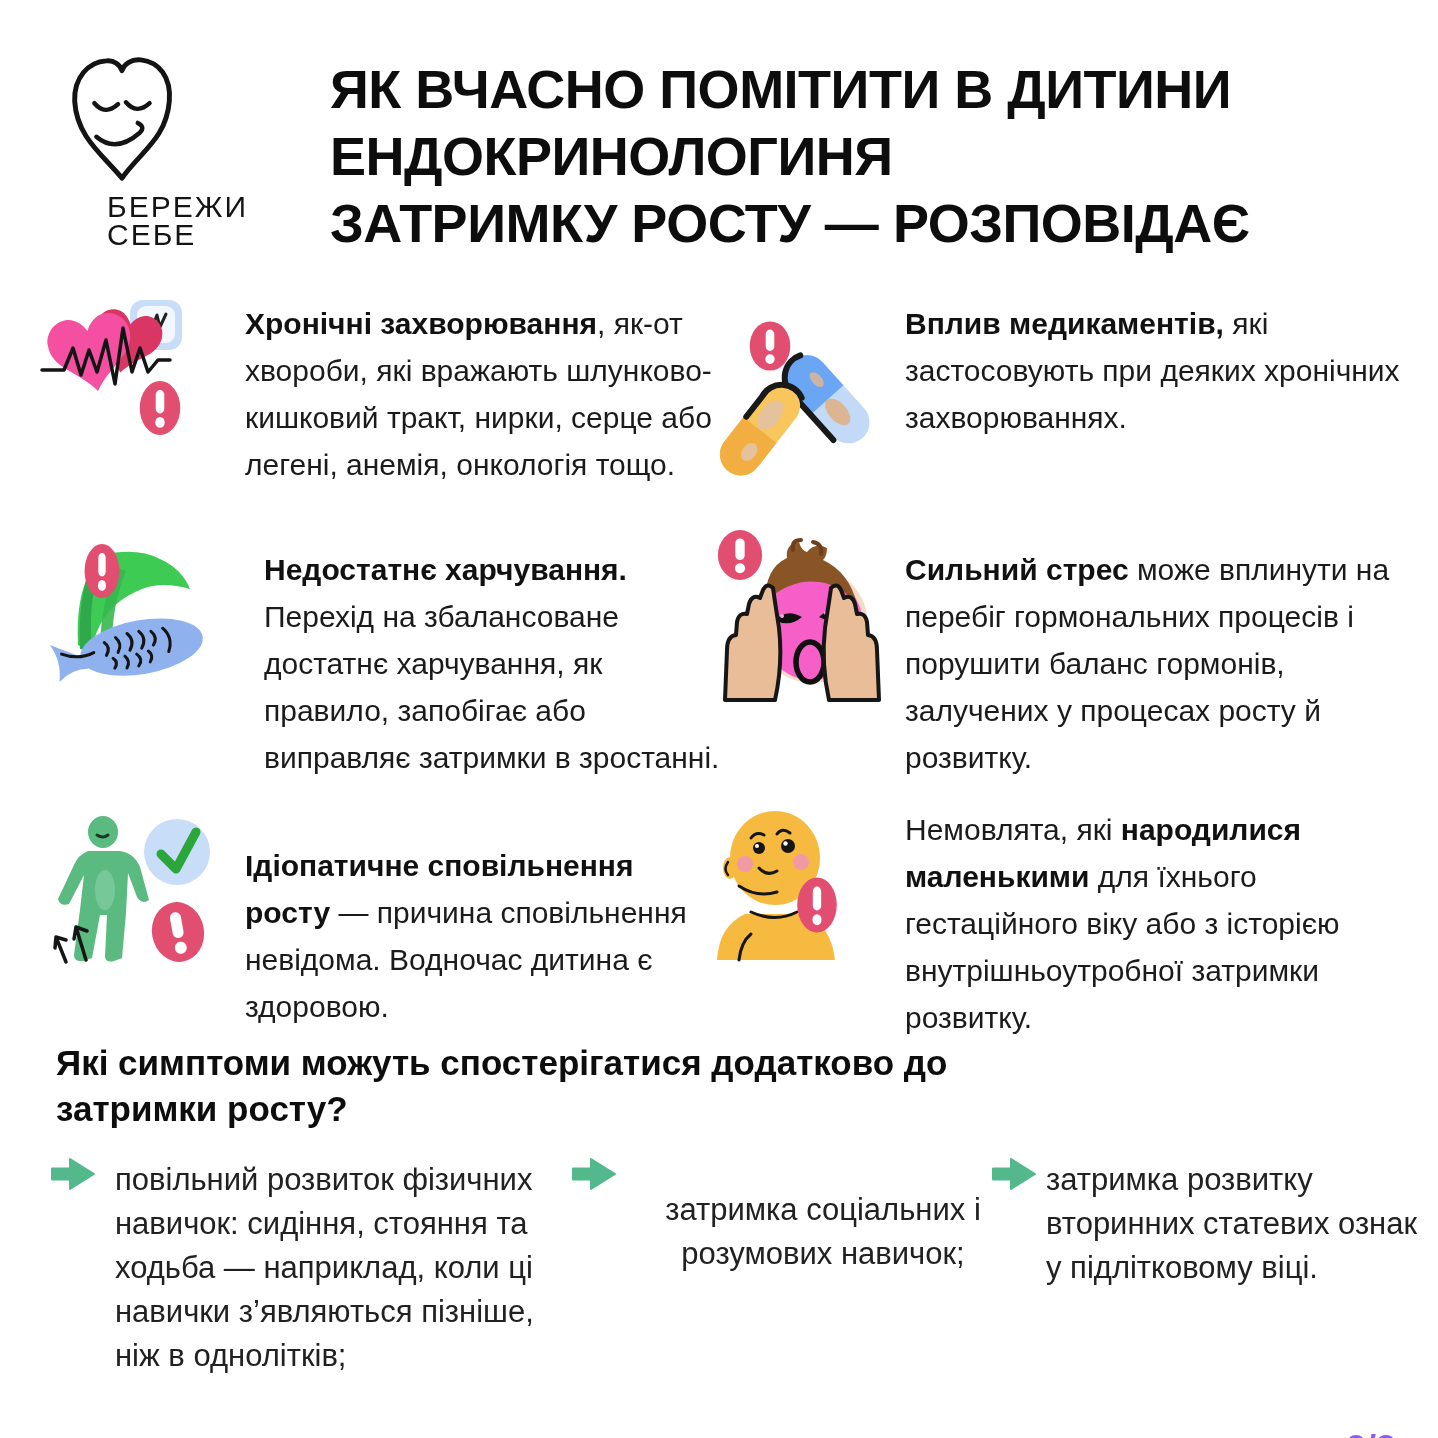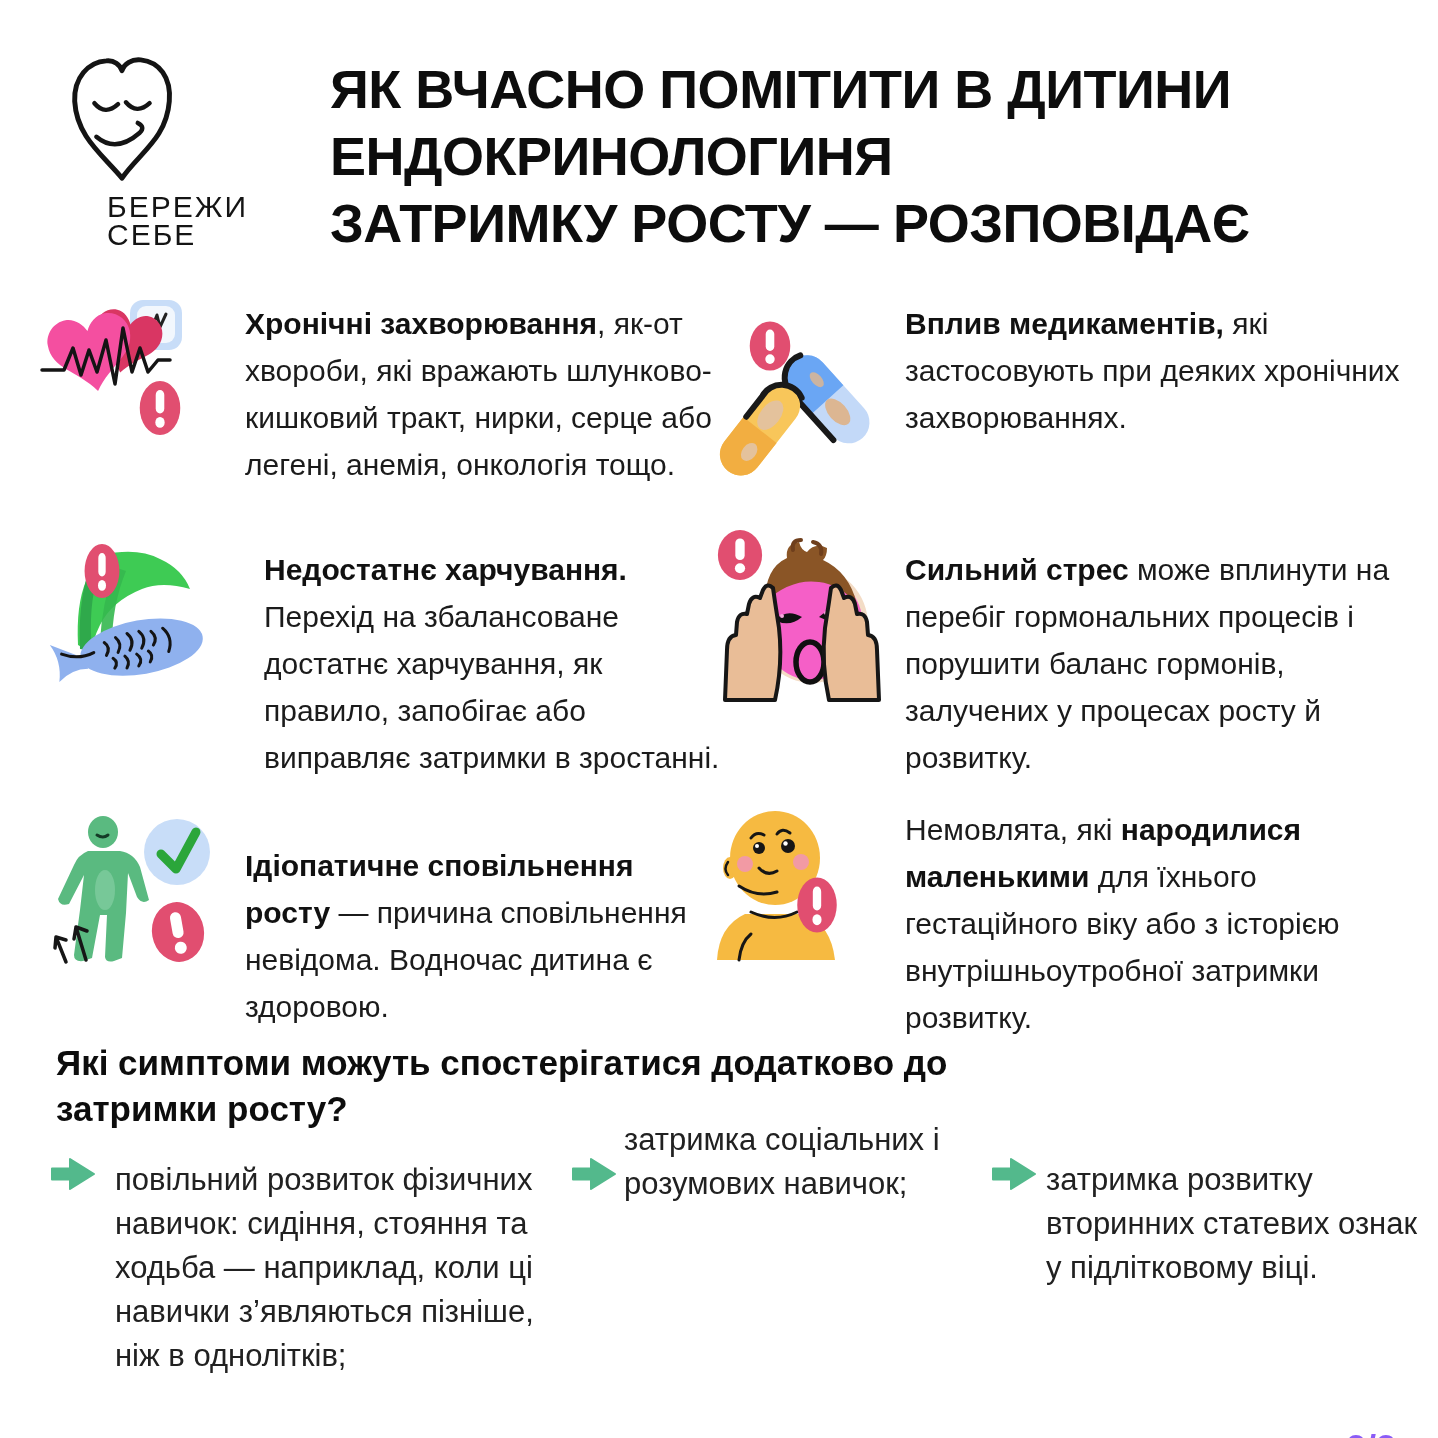--- a/index.html
+++ b/index.html
@@ -33,21 +33,21 @@
   .t5{left:905px;top:806px;width:505px;}
 
   
   .symptoms-heading{position:absolute;left:56px;top:1040px;width:1010px;margin:0;font-size:35px;line-height:46px;font-weight:bold;color:#0d0d0d;}
   .sym-arrow{position:absolute;width:46px;height:34px;}
   .a0{left:50px;top:1157px;}
   .a1{left:571px;top:1157px;}
   .a2{left:991px;top:1157px;}
   .sym-text{position:absolute;margin:8px;font-size:31px;line-height:44px;color:#212121;}
   .s0{left:107px;top:1150px;width:462px;}
-  .s1{left:616px;top:1110px;width:398px;}
+  .s1{left:616px;top:1180px;width:398px;text-align:center;}
   .s2{left:1038px;top:1150px;width:372px;}
 
   .page-number{position:absolute;right:42px;top:1428px;font-size:36px;font-weight:bold;color:#8b5cf6;}
 
   svg{display:block;overflow:visible;}
 </style>
 </head>
 <body>
 
 <div class="page">

